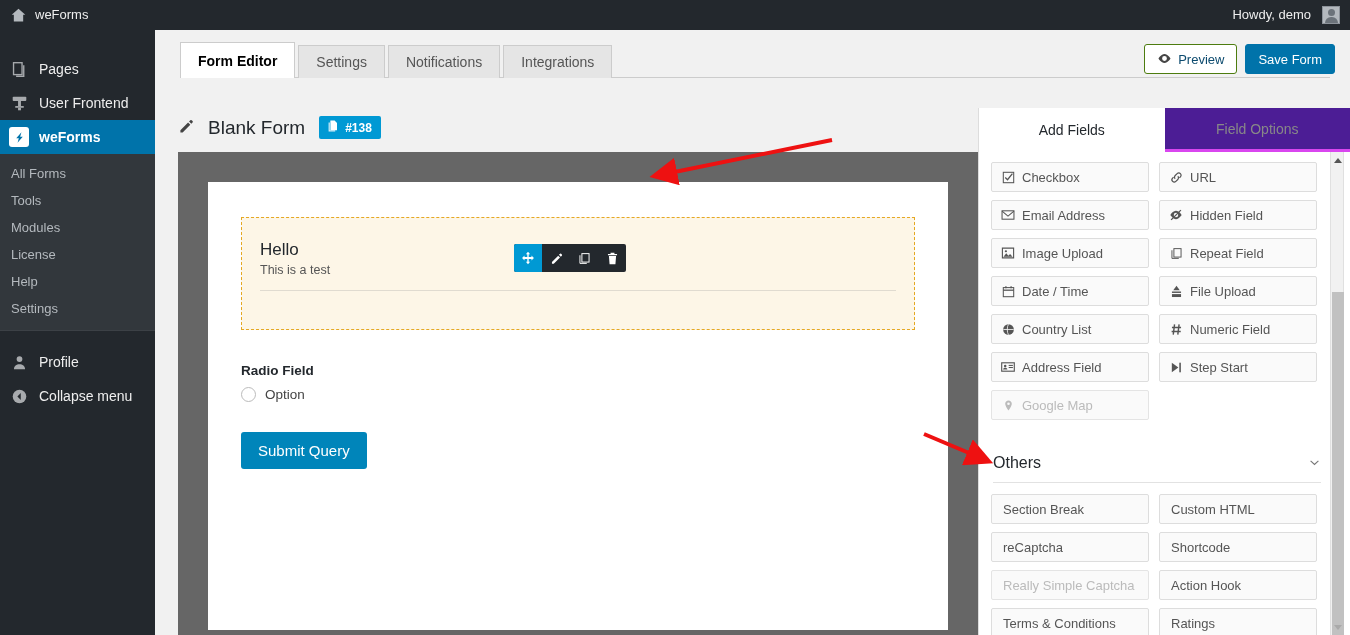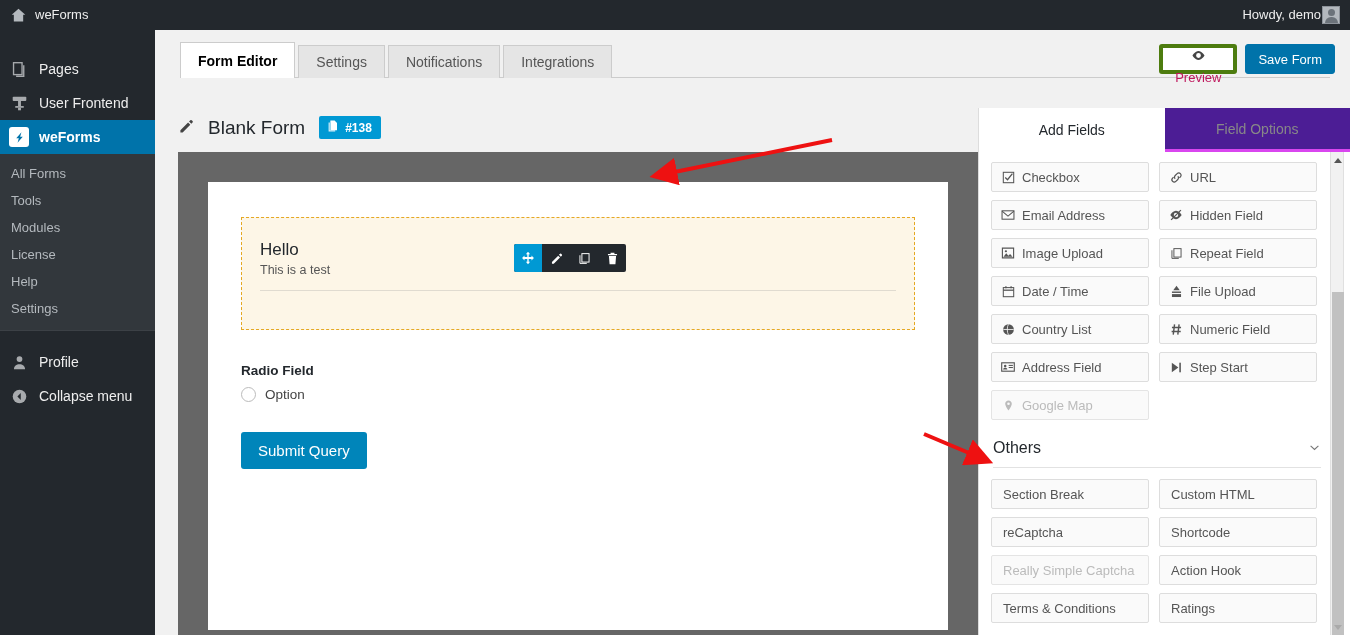--- a/index.html
+++ b/index.html
@@ -13,21 +13,21 @@
   }
   #root { position: relative; width: 1350px; height: 635px; }
 
   
   .adminbar {
     position: absolute; top: 0; left: 0; width: 1350px; height: 30px;
     background: #23282d; color: #eee;
     display: flex; align-items: center; justify-content: space-between;
   }
   .adminbar-left { display: flex; align-items: center; height: 30px; padding-left: 8px; gap: 7px; }
-  .adminbar-right { display: flex; align-items: center; height: 30px; padding-right: 10px; gap: 1px; }
+  .adminbar-right { display: flex; align-items: center; height: 30px; padding-right: 10px; gap: 11px; }
   .ab-label { font-size: 13px; color: #eee; line-height: 30px; }
   .ab-avatar {
     width: 18px; height: 18px; background: #b4b9be; border: 1px solid #8d939a;
     position: relative; overflow: hidden; display: inline-block;
   }
   .ab-avatar::before {
     content: ""; position: absolute; left: 5px; top: 2px; width: 7px; height: 7px;
     border-radius: 50%; background: #6c737a;
   }
   .ab-avatar::after {
@@ -86,21 +86,21 @@
     position: absolute; top: 47px; left: 25px; width: 1150px; height: 1px; background: #ccc;
   }
 
   .actions {
     position: absolute; top: 14px; right: 15px; display: flex; gap: 8px; align-items: center;
   }
   .btn {
     height: 30px; padding: 0 12px; display: inline-flex; align-items: center; gap: 6px;
     font-size: 13px; border-radius: 3px; cursor: pointer; line-height: 1;
   }
-  .btn-secondary { background: #fff; border: 4px solid #4d7c0f; color: #be185d; flex-direction: column; }
+  .btn-secondary { background: #fff; border: 1px solid #4d7c0f; color: #0c4a6e; }
   .btn-primary { background: #0073aa; border: 1px solid #0073aa; color: #fff; font-weight: 400; }
   .title-text { font-size: 19px; color: #23282d; font-weight: 400; }
   .pencil-ic { color: #555; }
   .id-badge {
     background: #0099d4; color: #fff; font-size: 12px; font-weight: 600;
     padding: 4px 9px; border-radius: 2px; display: inline-flex; align-items: center; gap: 5px;
   }
 
   
   .builder { position: absolute; top: 78px; left: 0; width: 1334px; height: 527px; }
@@ -181,21 +181,21 @@
   .fbtn {
     width: 158px; height: 30px; display: flex; align-items: center; gap: 7px;
     padding-left: 9px; font-size: 13px; color: #555;
     background: #fafafa; border: 1px solid #ddd; border-radius: 2px; cursor: pointer;
   }
   .fbtn.disabled { color: #bbb; background: #fafafa; border-color: #e4e4e4; cursor: default; }
   .fbtn .gl { display: inline-flex; align-items: center; justify-content: center; width: 14px; }
 
   .sec-head {
     display: flex; align-items: flex-end; justify-content: space-between;
-    margin: 19px 2px 10px 2px;
+    margin: 34px 2px 10px 2px;
   }
   .sec-head-title { font-size: 16px; color: #23282d; }
   .sec-head-line { height: 1px; background: #e2e2e2; margin: 0 2px 11px 2px; }
 
   
   .pscroll {
     position: absolute; top: 44px; right: 6px; width: 14px; height: 483px;
     background: #f1f1f1; border-left: 1px solid #e0e0e0; border-right: 1px solid #e0e0e0;
   }
   .pscroll .arrow {

